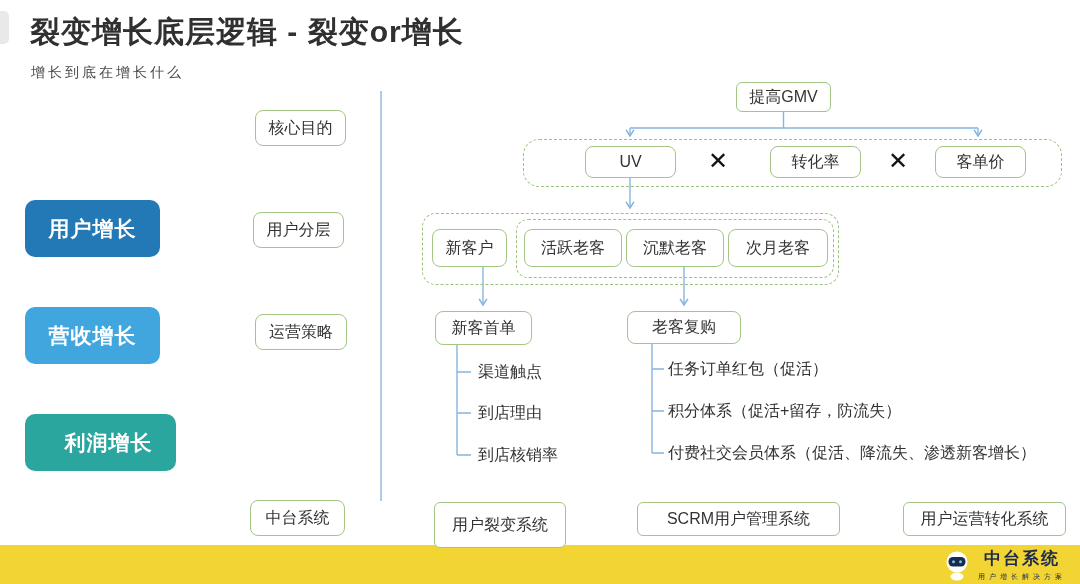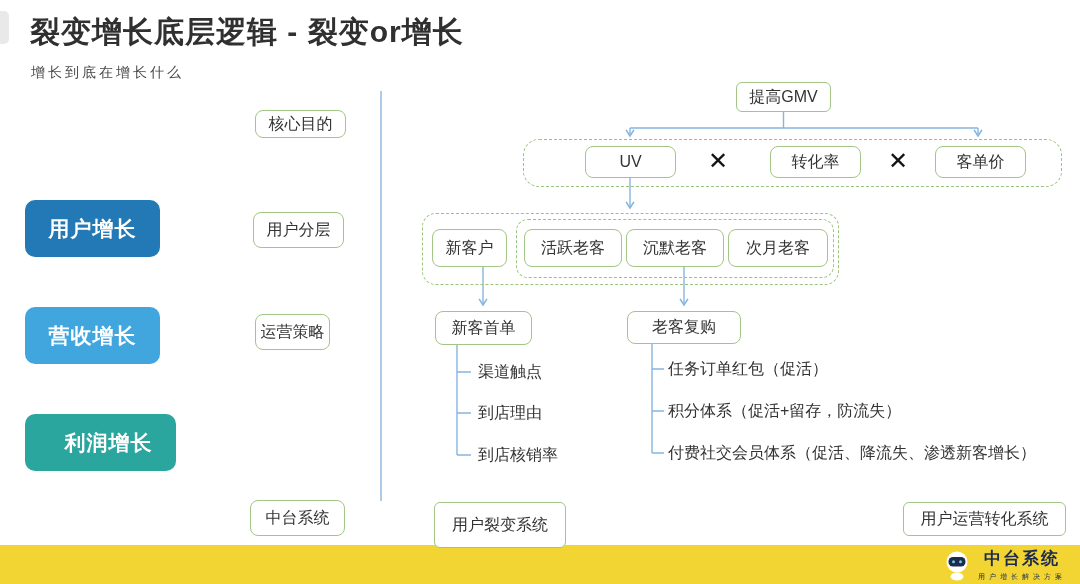--- a/index.html
+++ b/index.html
@@ -12,23 +12,23 @@
   .subtitle{position:absolute;left:31px;top:64px;font-size:14px;color:#4a4a4a;letter-spacing:3px;white-space:nowrap;}
 
   
   .grow{position:absolute;left:25px;width:135px;height:57px;border-radius:10px;color:#fff;
         font-weight:700;font-size:21px;letter-spacing:1px;display:flex;align-items:center;justify-content:center;}
   .g0{top:200px}.g1{top:307px}.g2{top:414px}
 
   
   .gbox{position:absolute;box-sizing:border-box;background:#fff;border:1.5px solid #a3c585;border-radius:8px;
         display:flex;align-items:center;justify-content:center;font-size:16px;color:#333;white-space:nowrap;z-index:2;}
-  .b-core{left:255px;top:110px;width:91px;height:28px;}
+  .b-core{left:255px;top:110px;width:91px;height:36px;}
   .b-seg{left:253px;top:212px;width:91px;height:36px;}
-  .b-strat{left:255px;top:314px;width:75px;height:36px;}
+  .b-strat{left:255px;top:314px;width:92px;height:36px;}
   .b-mid{left:250px;top:500px;width:95px;height:36px;}
   .b-gmv{left:736px;top:82px;width:95px;height:30px;border-radius:6px;}
   .b-uv{left:585px;top:146px;width:91px;height:32px;}
   .b-cvr{left:770px;top:146px;width:91px;height:32px;}
   .b-aov{left:935px;top:146px;width:91px;height:32px;}
   .b-new{left:432px;top:229px;width:75px;height:38px;}
   .b-old1{left:524px;top:229px;width:98px;height:38px;}
   .b-old2{left:626px;top:229px;width:98px;height:38px;}
   .b-old3{left:728px;top:229px;width:100px;height:38px;text-align:center;}
   .b-first{left:435px;top:311px;width:97px;height:34px;}
@@ -122,20 +122,21 @@
   <div class="gbox b-rep">老客复购</div>
 
   <div class="li l1a">渠道触点</div>
   <div class="li l1b">到店理由</div>
   <div class="li l1c">到店核销率</div>
   <div class="li l2a">任务订单红包（促活）</div>
   <div class="li l2b">积分体系（促活+留存，防流失）</div>
   <div class="li l2c">付费社交会员体系（促活、降流失、渗透新客增长）</div>
 
   <div class="gbox b-sys1">用户裂变系统</div>
+  <div class="gbox b-sys2">SCRM用户管理系统</div>
   <div class="gbox b-sys3">用户运营转化系统</div>
 
   <div class="footer">
     <div class="logo">
       <svg width="32" height="32" viewBox="0 0 32 32">
         <circle cx="16" cy="13" r="10.5" fill="#ffffff"></circle>
         <rect x="7.5" y="8" width="17" height="9.5" rx="4.5" fill="#1c2b4d"></rect>
         <circle cx="12.5" cy="12.8" r="1.5" fill="#6fc9dd"></circle>
         <circle cx="19.5" cy="12.8" r="1.5" fill="#6fc9dd"></circle>
         <ellipse cx="16" cy="27.5" rx="6.5" ry="4" fill="#ffffff"></ellipse>

